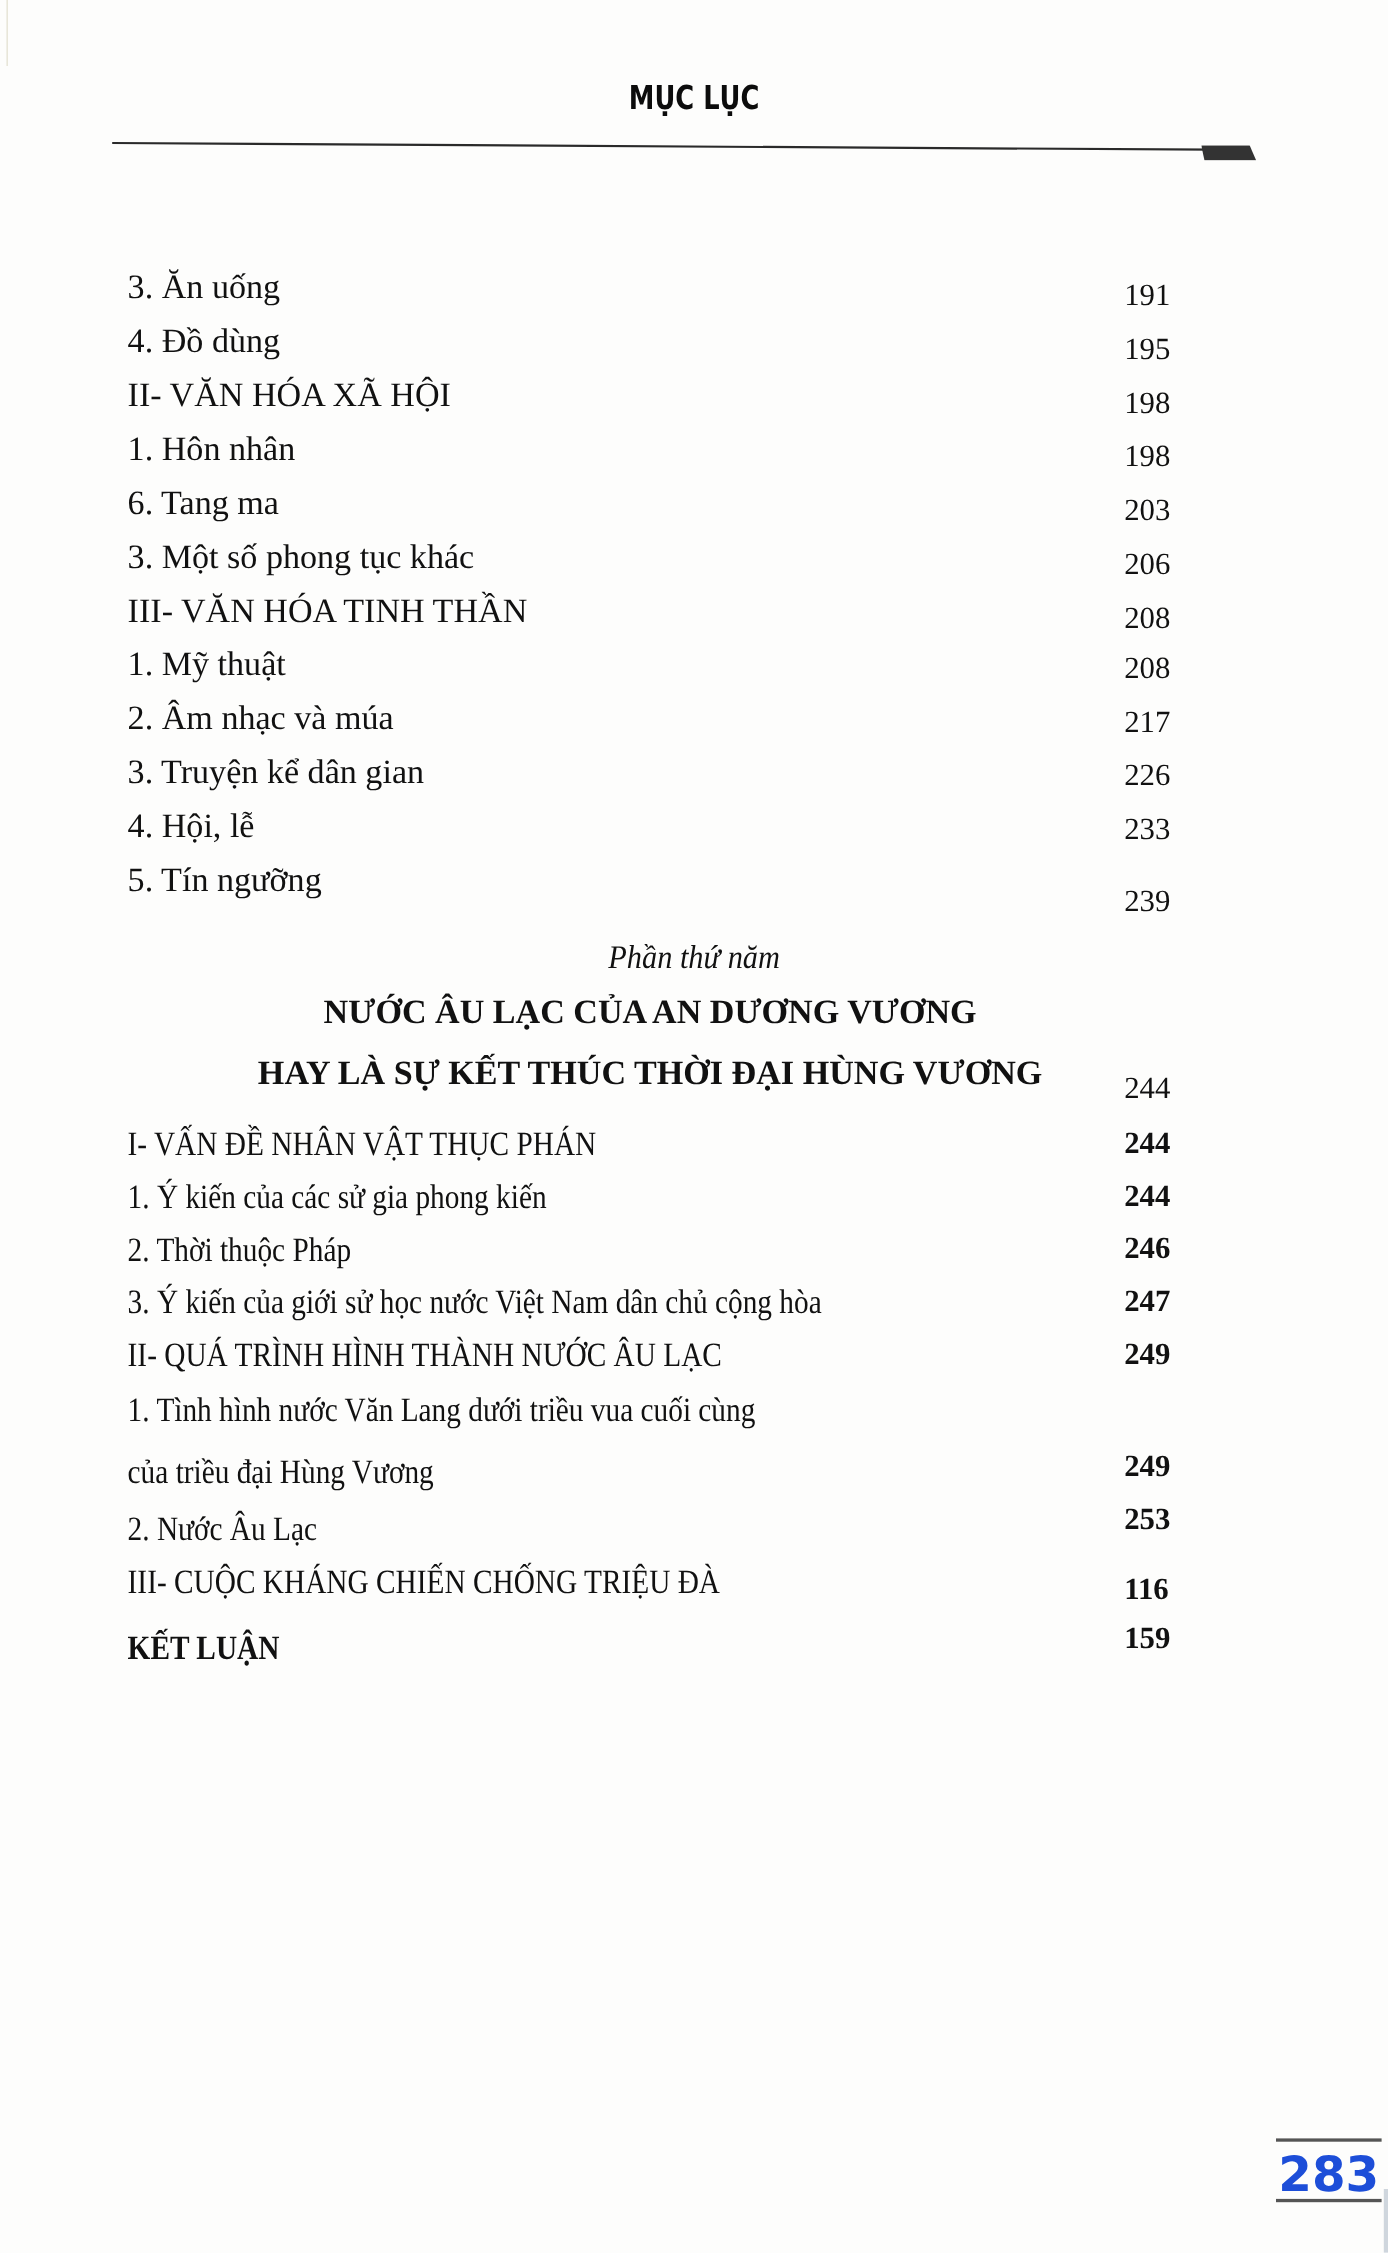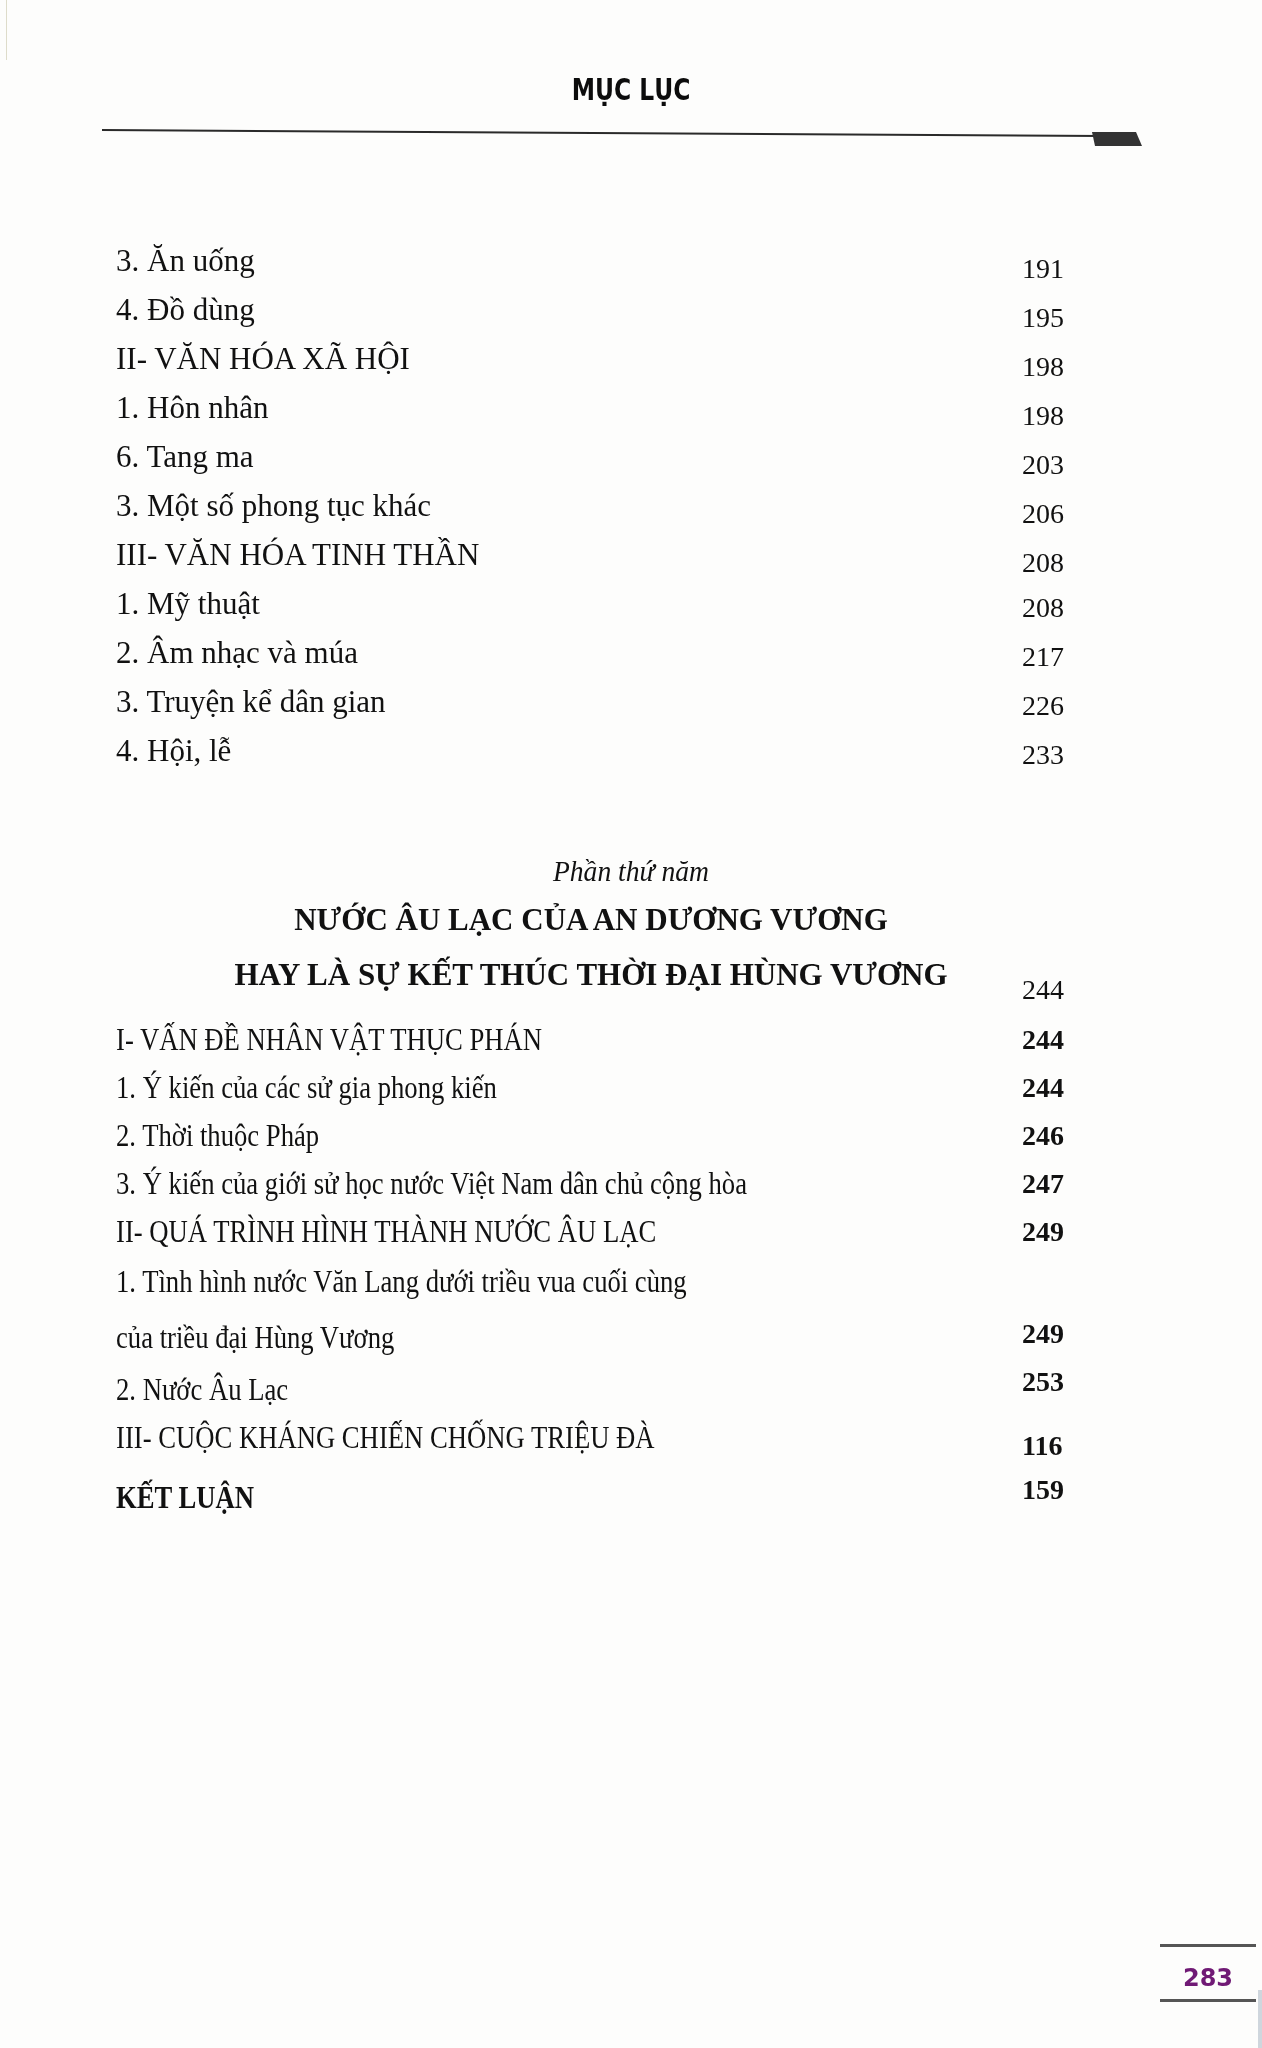--- a/index.html
+++ b/index.html
@@ -69,21 +69,21 @@
     position: absolute; left: 1022px; font-size: 28px; line-height: 40px;
   }
   .folio-rule {
     position: absolute; left: 1160px; width: 96px; height: 3px;
     background: #555;
   }
   .folio {
     position: absolute; left: 1160px; width: 96px; text-align: center;
     top: 1958px;
     font-family: "DejaVu Sans", "Liberation Sans", sans-serif;
-    font-weight: bold; font-size: 24px; line-height: 40px; color: #701a75;
+    font-weight: bold; font-size: 44px; line-height: 40px; color: #1d4ed8;
   }
   .edge-shadow {
     position: absolute; right: 0; top: 1990px; width: 4px; height: 58px;
     background: #cfd6dd;
   }
 </style>
 </head>
 <body>
 
 <div class="page-edge"></div>
@@ -131,20 +131,24 @@
     <span class="page" style="top:4px">217</span>
   </div>
   <div class="row" style="top:682px">
     <span class="label">3. Truyện kể dân gian</span>
     <span class="page" style="top:4px">226</span>
   </div>
   <div class="row" style="top:731px">
     <span class="label">4. Hội, lễ</span>
     <span class="page" style="top:4px">233</span>
   </div>
+  <div class="row" style="top:780px">
+    <span class="label">5. Tín ngưỡng</span>
+    <span class="page" style="top:20px">239</span>
+  </div>
 
   <div class="part-title" style="top:851px">Phần thứ năm</div>
   <div class="part-heading l1" style="top:900px">NƯỚC ÂU LẠC CỦA AN DƯƠNG VƯƠNG</div>
   <div class="part-heading l2" style="top:955px">HAY LÀ SỰ KẾT THÚC THỜI ĐẠI HÙNG VƯƠNG</div>
   <div class="part-page" style="top:970px">244</div>
 
   <div class="row cond" style="top:1020px">
     <span class="label">I- VẤN ĐỀ NHÂN VẬT THỤC PHÁN</span>
     <span class="page" style="top:0">244</span>
   </div>

